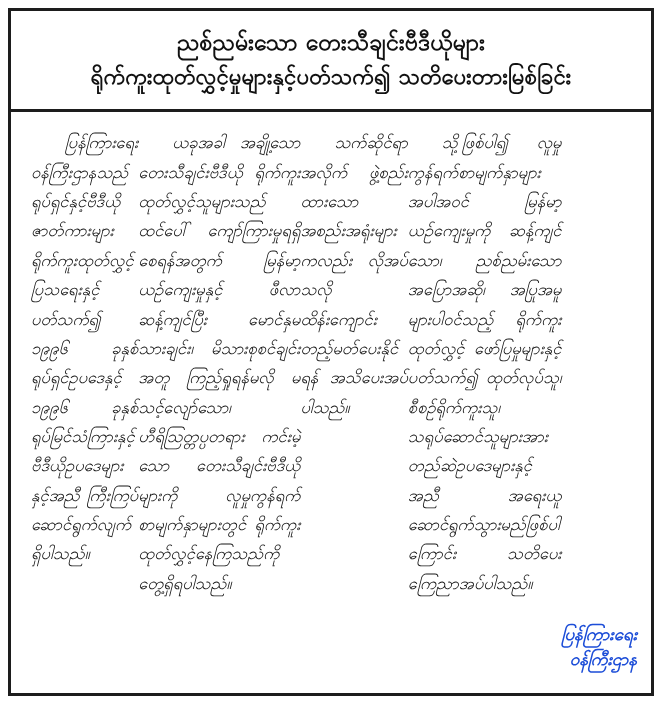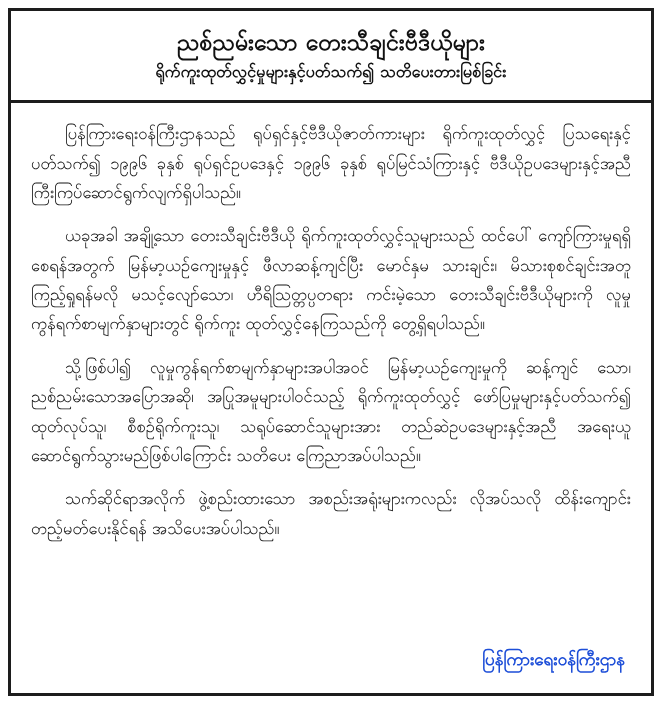--- a/index.html
+++ b/index.html
@@ -39,29 +39,30 @@
   .title-line {
     display: block;
     color: #111111;
     font-size: 23px;
     line-height: 1.52;
     font-weight: 700;
     letter-spacing: 0.2px;
     white-space: nowrap;
   }
   .title-line.second {
-    font-size: 16px;
+    font-size: 22px;
   }
   .body-block {
     box-sizing: border-box;
     flex: 1;
-    padding: 16px 20px 10px 20px;
+    padding: 16px 8px 10px 20px;
     background: #ffffff;
     display: flex;
-    flex-direction: column;
+    flex-direction: row;
+    font-style: italic;
   }
   .para {
     color: #111111;
     font-size: 16.5px;
     line-height: 1.78;
     text-align: justify;
     text-justify: inter-word;
     margin: 0 0 14px 0;
     text-indent: 34px;
   }
@@ -84,20 +85,20 @@
   <div class="frame">
 
     <div class="title-block">
       <span class="title-line first">ညစ်ညမ်းသော တေးသီချင်းဗီဒီယိုများ</span>
       <span class="title-line second">ရိုက်ကူးထုတ်လွှင့်မှုများနှင့်ပတ်သက်၍ သတိပေးတားမြစ်ခြင်း</span>
     </div>
 
     <div class="body-block">
       <p class="para">ပြန်ကြားရေးဝန်ကြီးဌာနသည် ရုပ်ရှင်နှင့်ဗီဒီယိုဇာတ်ကားများ ရိုက်ကူးထုတ်လွှင့် ပြသရေးနှင့် ပတ်သက်၍ ၁၉၉၆ ခုနှစ် ရုပ်ရှင်ဥပဒေနှင့် ၁၉၉၆ ခုနှစ် ရုပ်မြင်သံကြားနှင့် ဗီဒီယိုဥပဒေများနှင့်အညီ ကြီးကြပ်ဆောင်ရွက်လျက်ရှိပါသည်။</p>
       <p class="para">ယခုအခါ အချို့သော တေးသီချင်းဗီဒီယို ရိုက်ကူးထုတ်လွှင့်သူများသည် ထင်ပေါ် ကျော်ကြားမှုရရှိစေရန်အတွက် မြန်မာ့ယဉ်ကျေးမှုနှင့် ဖီလာဆန့်ကျင်ပြီး မောင်နှမ သားချင်း၊ မိသားစုစင်ချင်းအတူ ကြည့်ရှုရန်မလို မသင့်လျော်သော၊ ဟီရိဩတ္တပ္ပတရား ကင်းမဲ့သော တေးသီချင်းဗီဒီယိုများကို လူမှုကွန်ရက်စာမျက်နှာများတွင် ရိုက်ကူး ထုတ်လွှင့်နေကြသည်ကို တွေ့ရှိရပါသည်။</p>
+      <p class="para last">သက်ဆိုင်ရာအလိုက် ဖွဲ့စည်းထားသော အစည်းအရုံးများကလည်း လိုအပ်သလို ထိန်းကျောင်း တည့်မတ်ပေးနိုင်ရန် အသိပေးအပ်ပါသည်။</p>
       <p class="para">သို့ဖြစ်ပါ၍ လူမှုကွန်ရက်စာမျက်နှာများအပါအဝင် မြန်မာ့ယဉ်ကျေးမှုကို ဆန့်ကျင် သော၊ ညစ်ညမ်းသောအပြောအဆို၊ အပြုအမူများပါဝင်သည့် ရိုက်ကူးထုတ်လွှင့် ဖော်ပြမှုများနှင့်ပတ်သက်၍ ထုတ်လုပ်သူ၊ စီစဉ်ရိုက်ကူးသူ၊ သရုပ်ဆောင်သူများအား တည်ဆဲဥပဒေများနှင့်အညီ အရေးယူဆောင်ရွက်သွားမည်ဖြစ်ပါကြောင်း သတိပေး ကြေညာအပ်ပါသည်။</p>
-      <p class="para last">သက်ဆိုင်ရာအလိုက် ဖွဲ့စည်းထားသော အစည်းအရုံးများကလည်း လိုအပ်သလို ထိန်းကျောင်း တည့်မတ်ပေးနိုင်ရန် အသိပေးအပ်ပါသည်။</p>
 
       <div class="signature">ပြန်ကြားရေးဝန်ကြီးဌာန</div>
     </div>
 
   </div>
 </div>
 
 </body></html>

